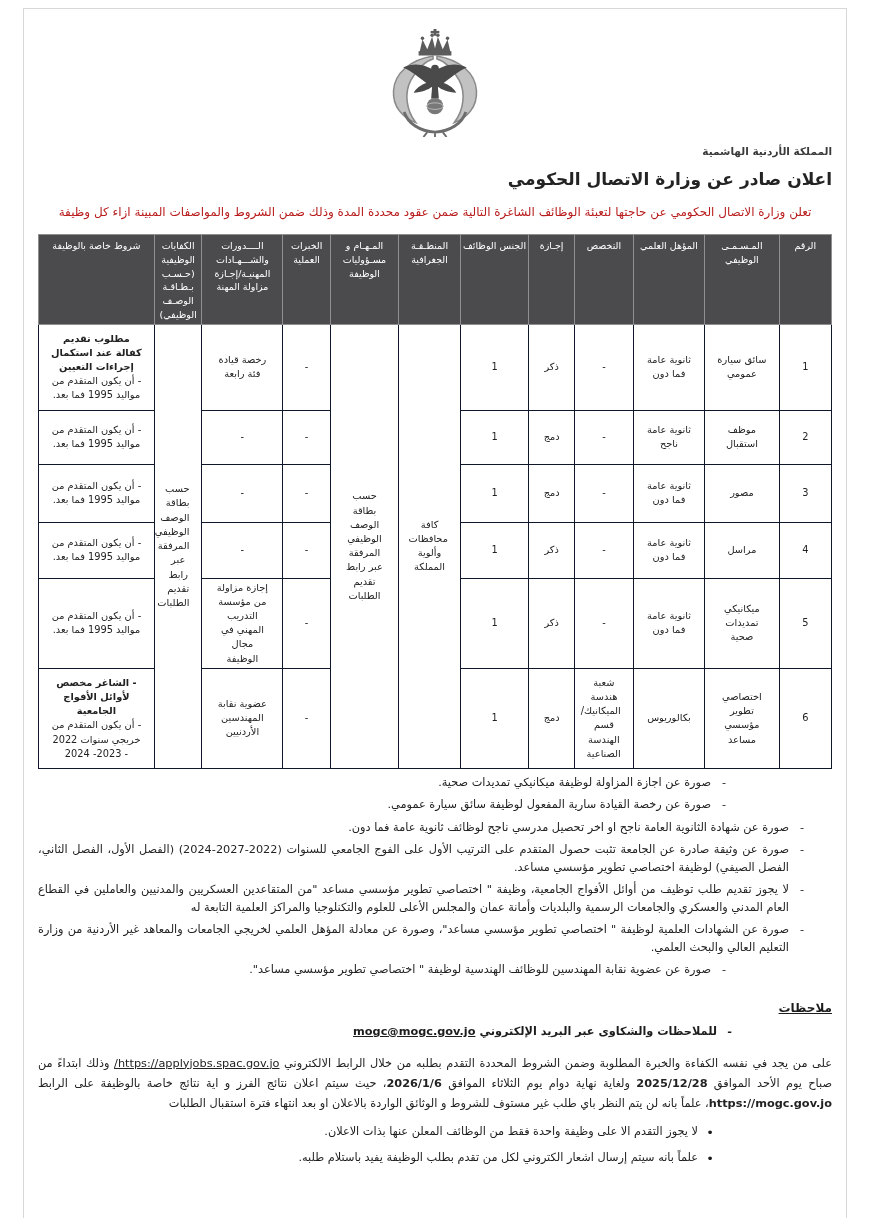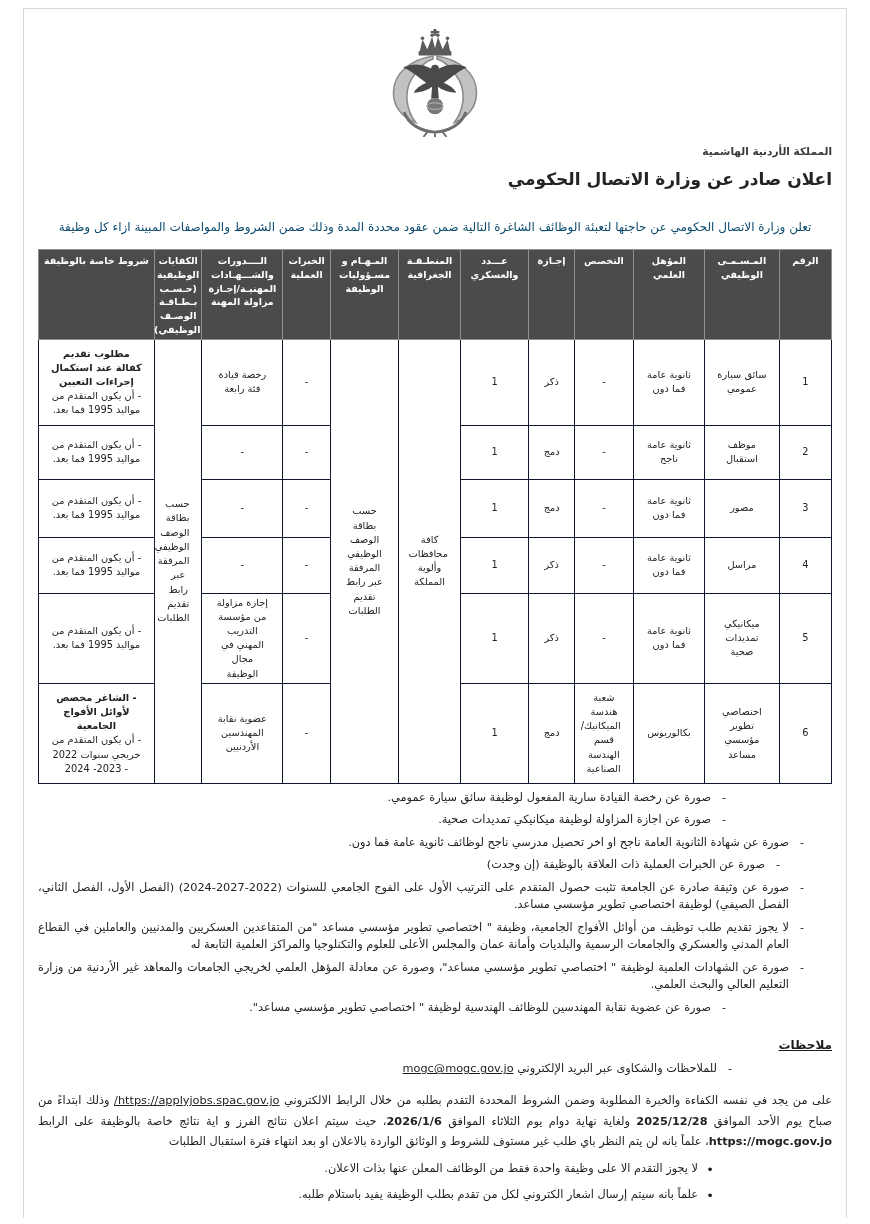--- a/index.html
+++ b/index.html
@@ -13,25 +13,25 @@
     position:absolute; left:23px; top:8px; width:824px; height:1210px;
     border:1px solid #d8d8d8; border-bottom:none;
     padding:12px 14px 0 14px; direction:rtl; background:#fff;
   }
   .emblem-wrap { text-align:center; margin-top:8px; }
   .kingdom-script {
     text-align:right; font-size:10.5px; font-weight:bold; color:#3a3a3a;
     letter-spacing:-0.5px; filter:blur(0.4px); margin-top:4px;
   }
   .doc-title { text-align:right; font-size:17px; font-weight:bold; color:#232323; margin-top:12px; }
-  .intro { text-align:center; font-size:12px; color:#0c4a6e; margin-top:31px; padding:0 4px; }
+  .intro { text-align:center; font-size:12px; color:#b91c1c; margin-top:16px; padding:0 4px; }
 
   table.vac { width:100%; border-collapse:collapse; table-layout:fixed; margin-top:15px; }
   table.vac th {
-    background:#4b4b4d; color:#fff; font-size:9.5px; font-weight:bold;
+    background:#4b4b4d; color:#fff; font-size:9.5px; font-weight:normal;
     border:1px solid #8f8f8f; padding:4px 1px 2px; vertical-align:top; height:78px; line-height:1.45;
   }
   table.vac td {
     border:1px solid #0f172a; font-size:9.8px; color:#222;
     padding:2px 12px; text-align:center; vertical-align:middle; line-height:1.45;
   }
   td.cond { text-align:right; padding:3px 5px; line-height:1.5; }
   .b { font-weight:bold; }
   tr.r1 td{height:86px} tr.r2 td{height:54px} tr.r3 td{height:58px}
   tr.r4 td{height:56px} tr.r5 td{height:72px} tr.r6 td{height:100px}
@@ -44,21 +44,21 @@
     position:relative; font-size:11.3px; line-height:1.55; margin:5px 0; padding-right:15px; color:#222;
   }
   .doc-item::before { content:"-"; position:absolute; right:0; top:0; }
   .ind1 { margin-right:28px; text-align:justify; }
   .ind1m { margin-right:52px; }
   .ind2 { margin-right:106px; }
 
   .notes-heading {
     font-weight:bold; text-decoration:underline; font-size:12px; margin:22px 0 10px 0;
   }
-  .email-line { position:relative; font-size:11.3px; margin:8px 0 0; padding-right:15px; margin-right:100px; }
+  .email-line { position:relative; font-size:11.3px; margin:8px 0 0; padding-right:15px; margin-right:100px;font-weight:bold; }
   .email-line::before { content:"-"; position:absolute; right:0; top:0; }
   .lnk { text-decoration:underline; }
   .ltr { direction:ltr; unicode-bidi:isolate; }
   .apply-para { font-size:11.3px; line-height:1.8; text-align:justify; margin-top:16px; color:#222; }
   .num-b { font-weight:bold; }
   .footer-item {
     position:relative; font-size:11.3px; line-height:1.5; margin:9px 118px 0 0; padding-right:16px;
   }
   .footer-item::before { content:"\2022"; position:absolute; right:0; top:-1px; font-size:13px; }
 </style>
@@ -114,21 +114,21 @@
         <col style="width:6.0%">
         <col style="width:14.6%">
     </colgroup>
     <tbody>
         <tr>
       <th>الرقم</th>
       <th>المـسـمـى الوظيفي</th>
       <th>المؤهل العلمي</th>
       <th>التخصص</th>
       <th>إجـازة</th>
-      <th>عـــدد والعسكري</th>
+      <th>الجنس الوظائف</th>
       <th>المنطـقـة الجغرافية</th>
       <th>المـهـام و مسـؤوليات الوظيفة</th>
       <th>الخبرات العملية</th>
       <th>الــــدورات والشـــهـادات المهنيـة/إجـازة مزاولة المهنة</th>
       <th>الكفايات الوظيفية (حـسـب بـطـاقـة الوصـف الوظيفي)</th>
       <th>شروط خاصة بالوظيفة</th>
     </tr>
 
     <tr class="r1">
       <td>1</td>
@@ -215,24 +215,23 @@
       <td>عضوية نقابة المهندسين الأردنيين</td>
       <td class="cond">
         <div class="b">- الشاغر مخصص لأوائل الأفواج الجامعية</div>
         <div>- أن يكون المتقدم من خريجي سنوات 2022 - 2023- 2024</div>
       </td>
     </tr>
   </tbody>
     </table>
 
 
+  <div class="doc-item ind2">صورة عن اجازة المزاولة لوظيفة ميكانيكي تمديدات صحية.</div>
   <div class="doc-item ind2">صورة عن رخصة القيادة سارية المفعول لوظيفة سائق سيارة عمومي.</div>
-  <div class="doc-item ind2">صورة عن اجازة المزاولة لوظيفة ميكانيكي تمديدات صحية.</div>
   <div class="doc-item ind1">صورة عن شهادة الثانوية العامة ناجح او اخر تحصيل مدرسي ناجح لوظائف ثانوية عامة فما دون.</div>
-  <div class="doc-item ind1m">صورة عن الخبرات العملية ذات العلاقة بالوظيفة (إن وجدت)</div>
   <div class="doc-item ind1">صورة عن وثيقة صادرة عن الجامعة تثبت حصول المتقدم على الترتيب الأول على الفوج الجامعي للسنوات (2022-2027-2024) (الفصل الأول، الفصل الثاني، الفصل الصيفي) لوظيفة اختصاصي تطوير مؤسسي مساعد.</div>
   <div class="doc-item ind1">لا يجوز تقديم طلب توظيف من أوائل الأفواج الجامعية، وظيفة " اختصاصي تطوير مؤسسي مساعد "من المتقاعدين العسكريين والمدنيين والعاملين في القطاع العام المدني والعسكري والجامعات الرسمية والبلديات وأمانة عمان والمجلس الأعلى للعلوم والتكنلوجيا والمراكز العلمية التابعة له</div>
   <div class="doc-item ind1">صورة عن الشهادات العلمية لوظيفة " اختصاصي تطوير مؤسسي مساعد"، وصورة عن معادلة المؤهل العلمي لخريجي الجامعات والمعاهد غير الأردنية من وزارة التعليم العالي والبحث العلمي.</div>
   <div class="doc-item ind2">صورة عن عضوية نقابة المهندسين للوظائف الهندسية لوظيفة " اختصاصي تطوير مؤسسي مساعد".</div>
 
   <div class="notes-heading">ملاحظات</div>
 
   <div class="email-line">
     <span>للملاحظات والشكاوى عبر البريد الإلكتروني </span>
     <span class="lnk ltr" dir="ltr">mogc@mogc.gov.jo</span>

